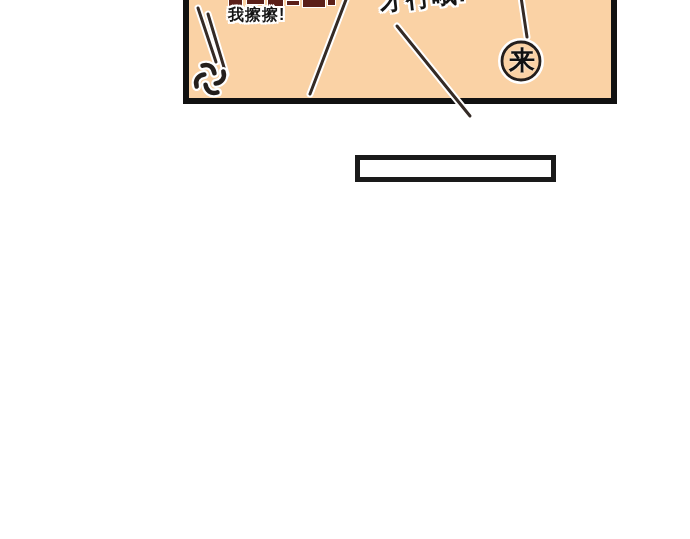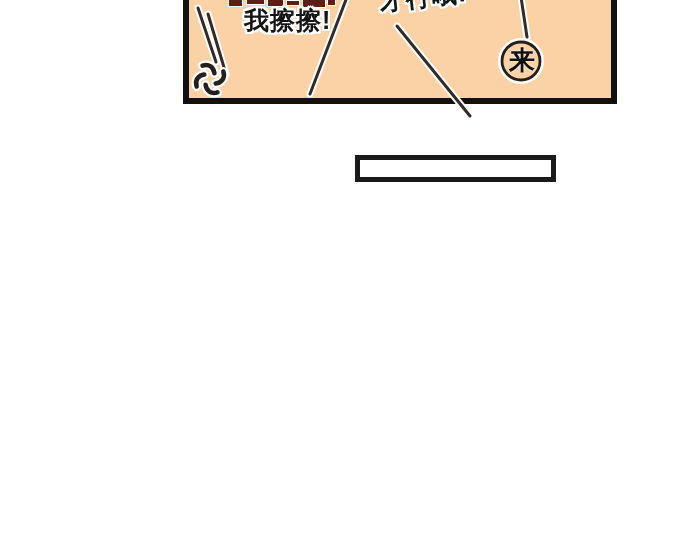--- a/index.html
+++ b/index.html
@@ -41,23 +41,23 @@
     line-height: 1.05;
     white-space: nowrap;
     letter-spacing: 1px;
     text-shadow:
       -2px -2px 0 #ffffff, 2px -2px 0 #ffffff,
       -2px  2px 0 #ffffff, 2px  2px 0 #ffffff,
        0   -2px 0 #ffffff, 0    2px 0 #ffffff,
       -2px  0   0 #ffffff, 2px  0   0 #ffffff;
   }
   .shout-left {
-    left: 244px;
+    left: 228px;
     top: 7px;
-    font-size: 25px;
+    font-size: 16px;
   }
   .shout-right {
     left: 381px;
     top: -12px;
     font-size: 25px;
     transform: rotate(-6deg);
     transform-origin: left bottom;
   }
   .balloon-char {
     position: absolute;

